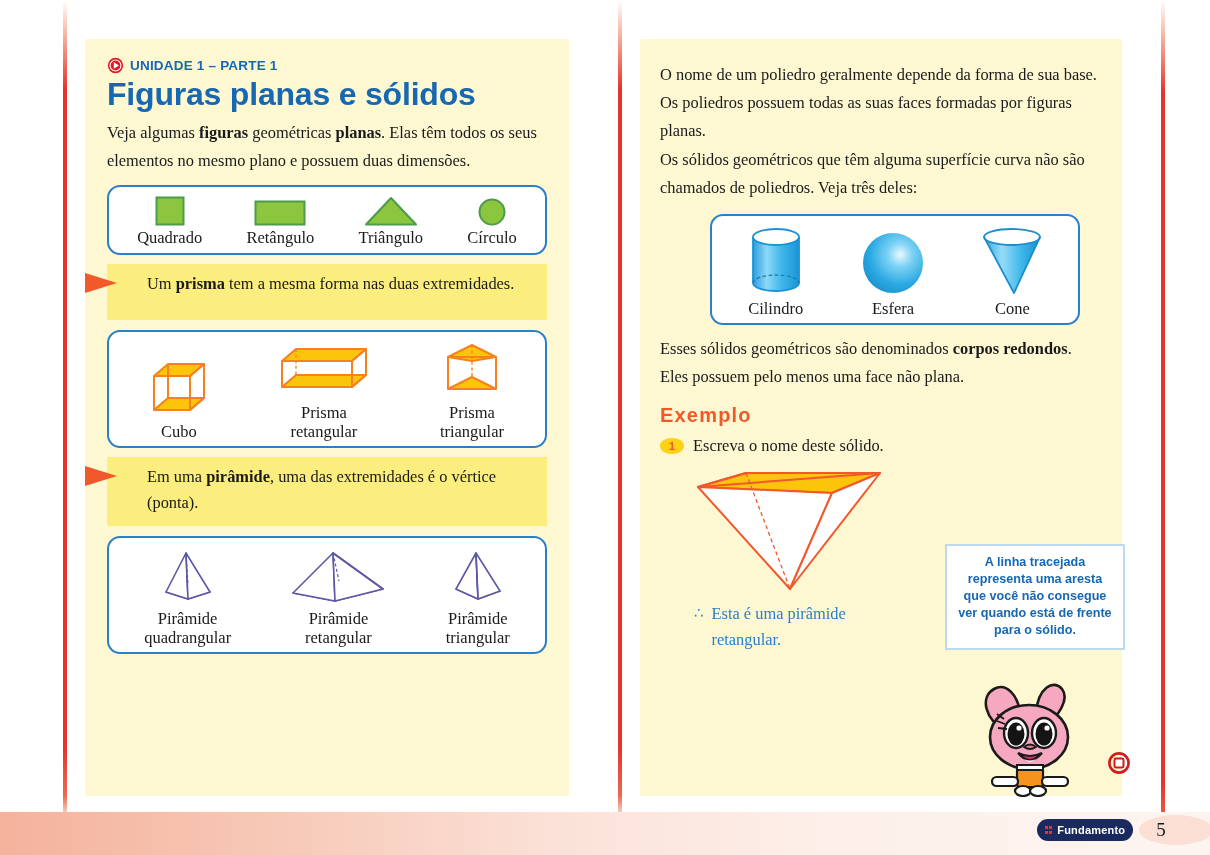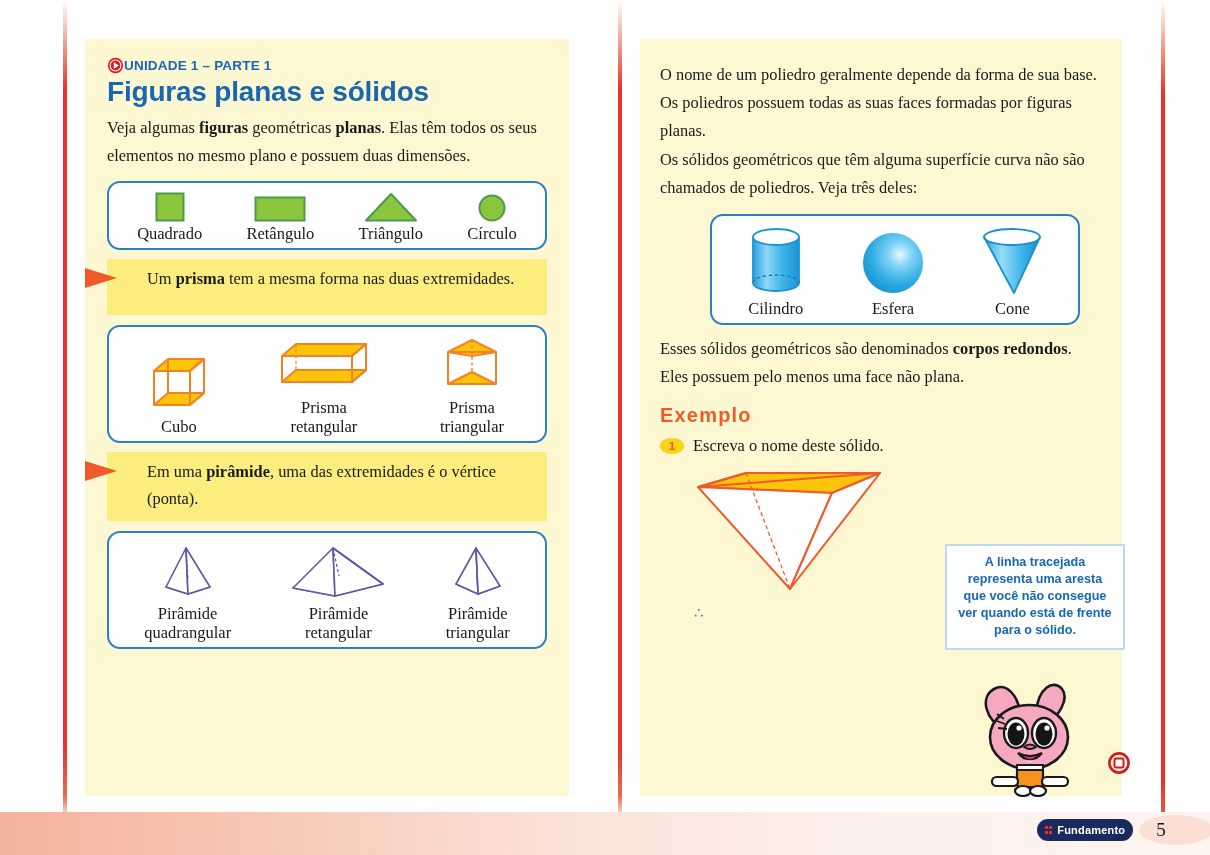--- a/index.html
+++ b/index.html
@@ -39,35 +39,35 @@
     border-radius: 2px;
   }
   .col-left  { left: 85px;  top: 39px; width: 484px;  height: 757px; }
   .col-right { left: 640px; top: 39px; width: 482px;  height: 757px; }
 
   .pad-l { padding: 18px 22px 0 22px; }
   .pad-r { padding: 22px 22px 0 20px; }
 
   
   .unit-line {
-    display: flex; align-items: center; 
+    display: flex; align-items: center; gap: 6px;
     margin-bottom: 1px;
   }
   .play-icon { width: 17px; height: 17px; display: block; flex: 0 0 auto; }
   .unit-text {
     font-family: "Liberation Sans", sans-serif;
     font-weight: bold;
     font-size: 13.5px;
     letter-spacing: 0.2px;
     color: #1767b2;
   }
   .chapter-title {
     font-family: "Liberation Sans", sans-serif;
     font-weight: bold;
-    font-size: 28px;
+    font-size: 32px;
     color: #1767b2;
     letter-spacing: -0.2px;
     line-height: 1.22;
     margin-bottom: 5px;
   }
   p.body {
     font-family: "Liberation Serif", serif;
     font-size: 16.4px;
     line-height: 1.72;
     color: #1a1a1a;
@@ -441,20 +441,21 @@
         <polygon points="4,20 138,26 96,122" fill="#ffffff" stroke="#f1592a" stroke-width="2" stroke-linejoin="round"></polygon>
         <polygon points="138,26 186,6 96,122" fill="#ffffff" stroke="#f1592a" stroke-width="2" stroke-linejoin="round"></polygon>
         <path d="M4,20 L186,6" fill="none" stroke="#f1592a" stroke-width="2"></path>
         <path d="M52,6 L96,122" fill="none" stroke="#f1592a" stroke-width="1.3" stroke-dasharray="4,3"></path>
         <path d="M52,6 L4,20" fill="none" stroke="#f1592a" stroke-width="2"></path>
       </svg>
     </div>
 
     <div class="answer" style="margin:2px 0 0 34px;">
       <span class="therefore">∴</span>
+      <span><span>Esta é uma pirâmide</span><br><span>retangular.</span></span>
     </div>
 
     <div class="tipbox">
       <p>A linha tracejada representa uma aresta que você não consegue ver quando está de frente para o sólido.</p>
     </div>
 
     <svg class="mascot" viewBox="0 0 135 128">
       <g stroke="#1a1a1a" stroke-width="2.6" stroke-linejoin="round">
         <path d="M44,62 C22,50 18,28 32,20 C44,13 56,26 58,44 Z" fill="#f6a8c0"></path>
         <path d="M74,44 C76,18 92,10 100,20 C108,30 96,48 84,56 Z" fill="#f6a8c0"></path>

